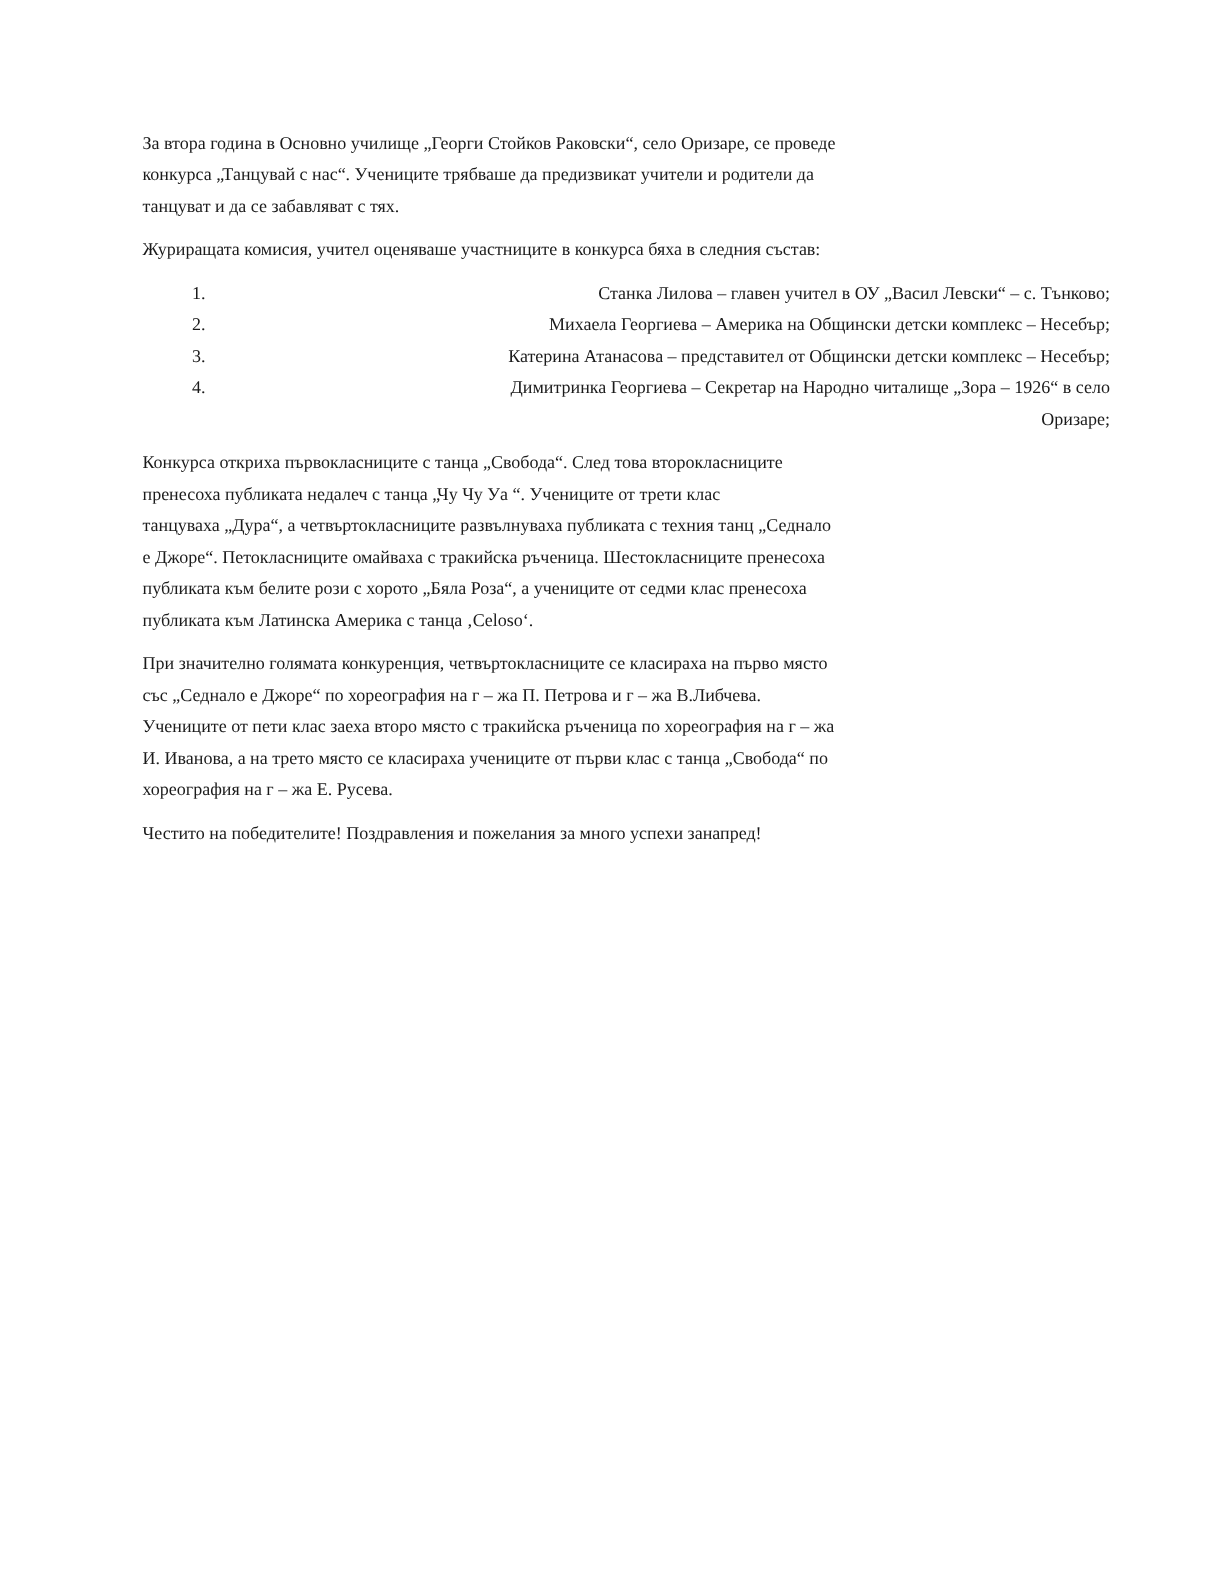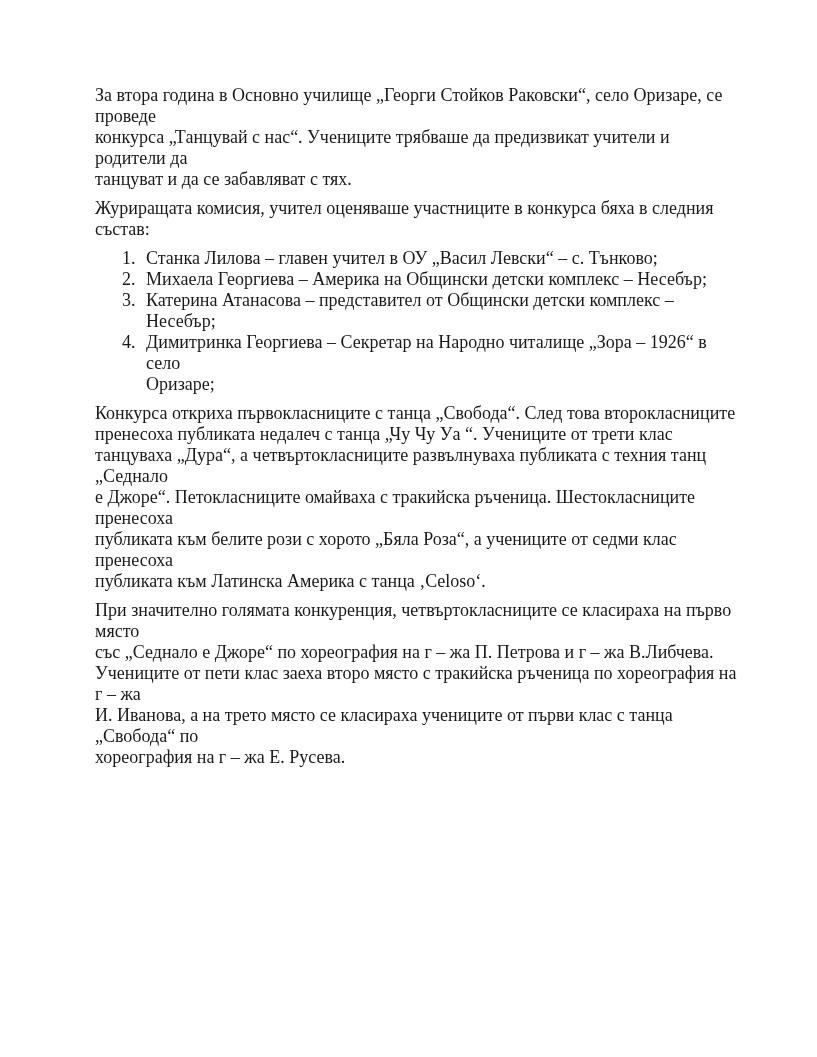--- a/index.html
+++ b/index.html
@@ -9,36 +9,37 @@
   }
   .page {
     position: relative;
     width: 817px;
     height: 1057px;
     background: #ffffff;
     overflow: hidden;
     box-sizing: border-box;
     padding: 85px 77px 0 95px;
     font-family: "Liberation Serif", "DejaVu Serif", serif;
-    font-size: 18px;
+    font-size: 12px;
     line-height: 21px;
     color: #1a1a1a;
   }
   .doc-paragraph {
     margin: 0 0 8px 0;
     white-space: pre-line;
   }
   ol.jury-list {
     margin: 0 0 8px 0;
     padding: 0 0 0 45px;
     list-style: decimal outside;
   }
   ol.jury-list li {
     white-space: pre-line;
     padding-left: 6px;
+    text-align: right;
   }
 </style>
 </head>
 <body>
 
 <div class="page">
 
   <p class="doc-paragraph">За втора година в Основно училище „Георги Стойков Раковски“, село Оризаре, се проведе
 конкурса „Танцувай с нас“. Учениците трябваше да предизвикат учители и родители да
 танцуват и да се забавляват с тях.</p>
@@ -59,14 +60,15 @@
 е Джоре“. Петокласниците омайваха с тракийска ръченица. Шестокласниците пренесоха
 публиката към белите рози с хорото „Бяла Роза“, а учениците от седми клас пренесоха
 публиката към Латинска Америка с танца ‚Celoso‘.</p>
 
   <p class="doc-paragraph">При значително голямата конкуренция, четвъртокласниците се класираха на първо място
 със „Седнало е Джоре“ по хореография на г – жа П. Петрова и г – жа В.Либчева.
 Учениците от пети клас заеха второ място с тракийска ръченица по хореография на г – жа
 И. Иванова, а на трето място се класираха учениците от първи клас с танца „Свобода“ по
 хореография на г – жа Е. Русева.</p>
 
+  <p class="doc-paragraph">Честито на победителите! Поздравления и пожелания за много успехи занапред!</p>
 
 </div>
 
 </body></html>

